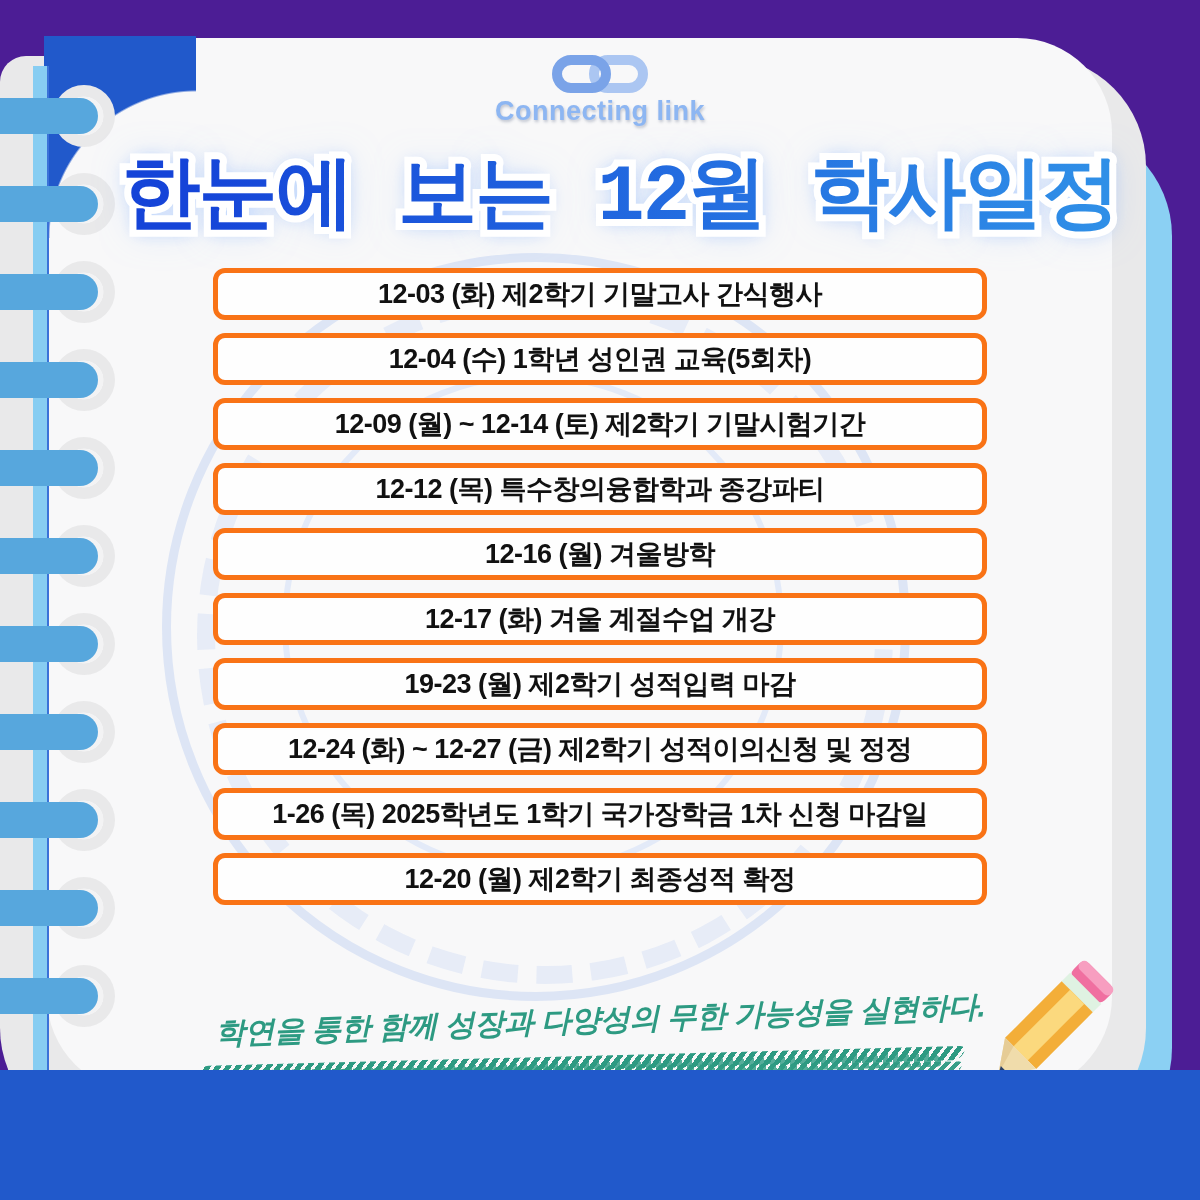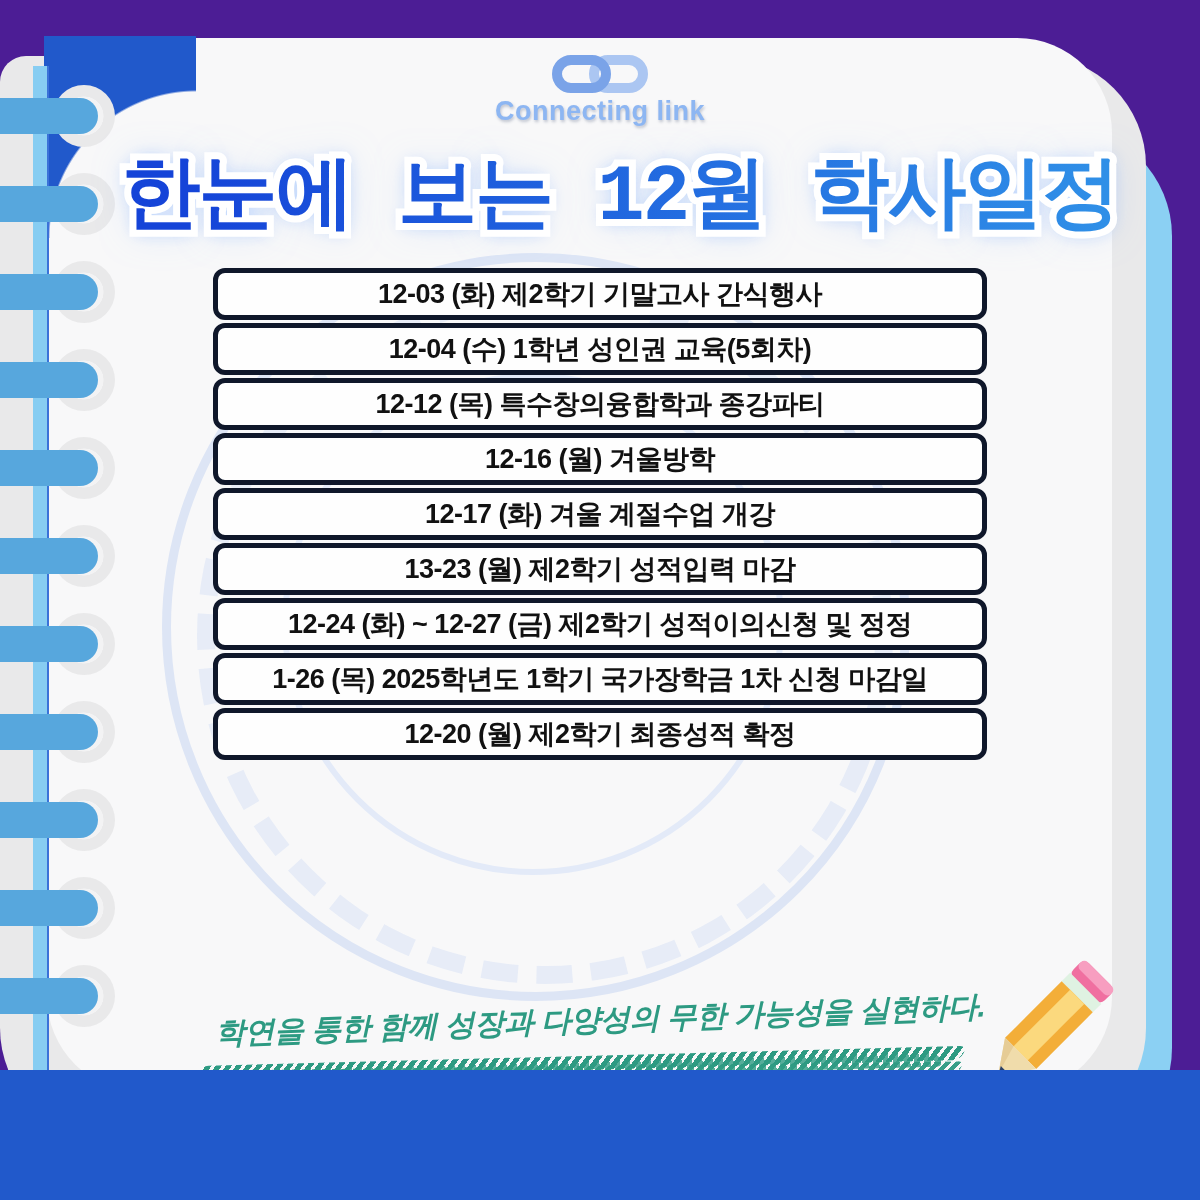--- a/index.html
+++ b/index.html
@@ -66,22 +66,22 @@
     text-shadow:0 0 16px rgba(150,190,255,.95),0 0 34px rgba(150,190,255,.55);
   }
   .title-fill{
     background-image:linear-gradient(90deg,#1544d8 10%,#2f8fe7 95%);
     -webkit-background-clip:text;background-clip:text;
     color:#1d5ae0;-webkit-text-fill-color:transparent;
   }
   
   .schedule{position:absolute;left:213px;top:268px;width:774px;}
   .box{
-    box-sizing:border-box;height:52px;margin-bottom:3px;
-    background:#fefefe;border:5px solid #0f172a;border-radius:12px;
+    box-sizing:border-box;height:52px;margin-bottom:13px;
+    background:#fefefe;border:5px solid #f97316;border-radius:12px;
     display:flex;align-items:center;justify-content:center;
     font-size:27px;font-weight:700;letter-spacing:-.5px;color:#111;
     white-space:nowrap;
     text-align:right;
   }
   
   .slogan{
     position:absolute;left:190px;top:1000px;width:820px;text-align:center;
     font-size:30px;font-weight:700;font-style:italic;color:#2d9a82;
     transform:rotate(-2deg);white-space:nowrap;letter-spacing:-.5px;
@@ -169,24 +169,25 @@
   </div>
 
   <div class="title-wrap">
     <div class="title-layer title-outline">한눈에 보는 12월 학사일정</div>
     <div class="title-layer title-fill">한눈에 보는 12월 학사일정</div>
   </div>
 
   <div class="schedule">
     <div class="box">12-03 (화) 제2학기 기말고사 간식행사</div>
     <div class="box">12-04 (수) 1학년 성인권 교육(5회차)</div>
+    <div class="box">12-09 (월) ~ 12-14 (토) 제2학기 기말시험기간</div>
     <div class="box">12-12 (목) 특수창의융합학과 종강파티</div>
     <div class="box">12-16 (월) 겨울방학</div>
     <div class="box">12-17 (화) 겨울 계절수업 개강</div>
-    <div class="box">13-23 (월) 제2학기 성적입력 마감</div>
+    <div class="box">19-23 (월) 제2학기 성적입력 마감</div>
     <div class="box">12-24 (화) ~ 12-27 (금) 제2학기 성적이의신청 및 정정</div>
     <div class="box">1-26 (목) 2025학년도 1학기 국가장학금 1차 신청 마감일</div>
     <div class="box">12-20 (월) 제2학기 최종성적 확정</div>
   </div>
 
   <div class="slogan">학연을 통한 함께 성장과 다양성의 무한 가능성을 실현하다.</div>
   <div class="scribble">
     <div class="scr-band scr1"></div>
     <div class="scr-band scr2"></div>
     <div class="scr-band scr3"></div>

